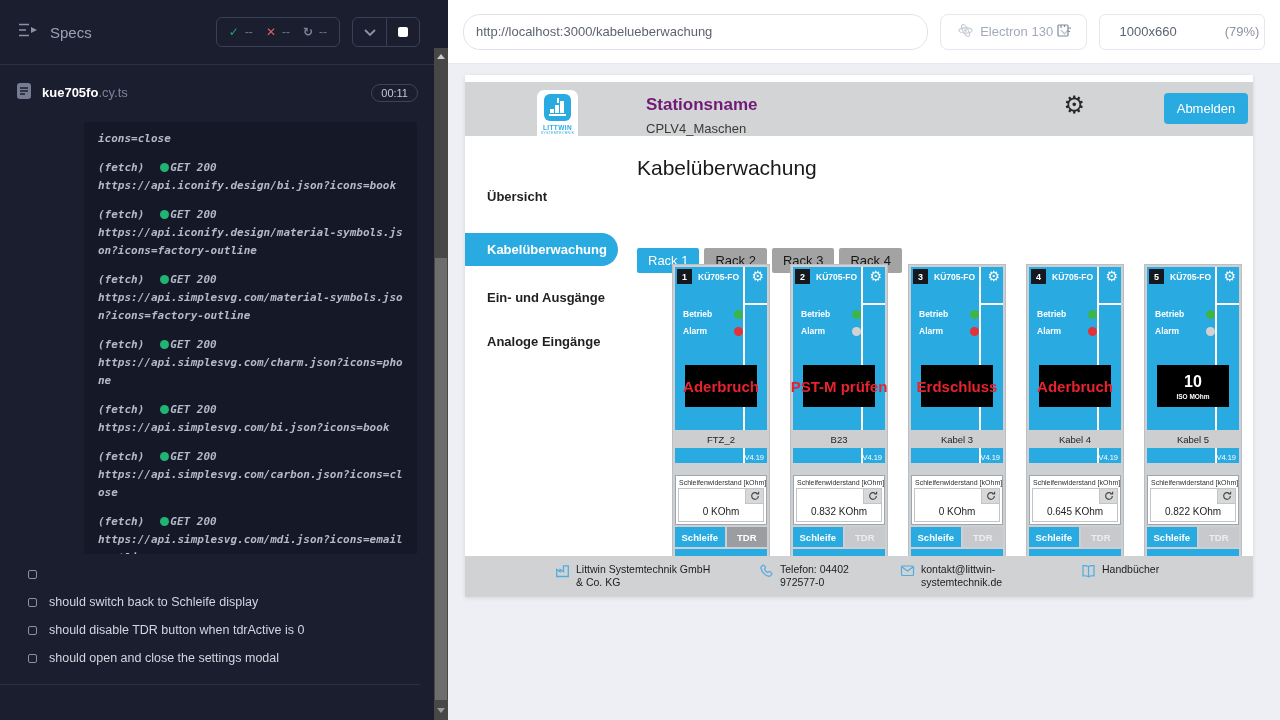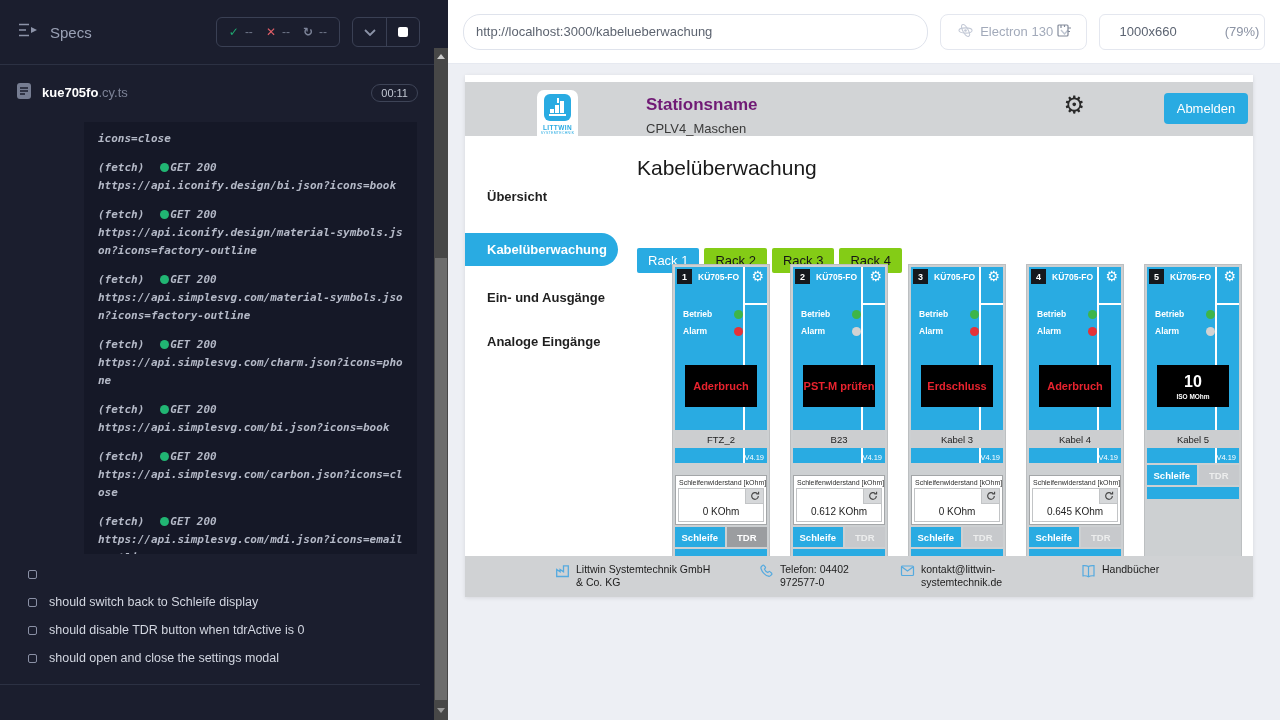--- a/index.html
+++ b/index.html
@@ -68,39 +68,39 @@
   .station-name { font-size:13px; color:#3a3a3a; margin-top:6px; }
   .header-gear { position:absolute; right:168px; top:18px; font-family:"DejaVu Sans", sans-serif; font-size:24px; line-height:24px; color:#2a2a2a; cursor:pointer; }
   .logout-btn { position:absolute; right:5px; top:18px; width:84px; height:31px; background:#29abe2; border:none; border-radius:4px; color:#fff; font-size:13px; font-family:"Liberation Sans", sans-serif; cursor:pointer; }
 
   .nav-item { position:absolute; left:0; width:153px; height:30px; display:flex; align-items:center; padding-left:22px; font-size:13px; font-weight:bold; color:#1f1f1f; cursor:pointer; }
   .nav-0 { top:106px; } .nav-1 { top:158px; height:33px; } .nav-2 { top:207px; } .nav-3 { top:251px; }
   .nav-item.active { background:#29abe2; color:#fff; border-radius:0 17px 17px 0; }
 
   .page-title { position:absolute; left:172px; top:81px; font-size:21px; color:#1a1a1a; }
   .tabs { position:absolute; left:172px; top:132px; display:flex; gap:5px;margin-top:41px; }
-  .tab { height:25px; padding:0 11px; display:flex; align-items:center; background:#84cc16; color:#161616; font-size:13px; border-radius:2px; cursor:pointer; }
+  .tab { height:25px; padding:0 11px; display:flex; align-items:center; background:#a3a3a3; color:#161616; font-size:13px; border-radius:2px; cursor:pointer; }
   .tab.active { background:#29abe2; color:#fff; }
 
   .cards { position:absolute; left:207px; top:189px; display:flex; gap:20px; }
   .card { width:98px; background:#cdd0d2; border:1px solid #bcbfc1; padding:2px 2px 0 2px; }
   .panel-top { position:relative; height:196px; background:#29abe2; }
   .v-div { position:absolute; top:0; bottom:0; right:22px; width:2px; background:#fff; }
   .h-div { position:absolute; top:36px; right:0; width:22px; height:2px; background:#fff; }
   .num-badge { position:absolute; top:2px; left:2px; width:15px; height:15px; background:#15181d; color:#fff; font-size:9px; font-weight:bold; display:flex; align-items:center; justify-content:center; }
   .card-title { position:absolute; top:5px; left:23px; color:#fff; font-size:8.5px; font-weight:bold; }
   .card-gear { position:absolute; top:2px; right:3px; color:#fff; font-family:"DejaVu Sans", sans-serif; font-size:14px; line-height:14px; cursor:pointer; }
   .leds { position:absolute; top:42px; left:8px; width:60px; }
   .led-row { display:flex; align-items:center; justify-content:space-between; margin-bottom:7px; color:#fff; font-size:8.5px; font-weight:bold; }
   .led { width:9px; height:9px; border-radius:50%; }
   .led-green { background:#3eb549; }
   .led-red { background:#e53238; }
   .led-off { background:#d2d2d2; }
   .module-display { position:absolute; top:98px; left:10px; width:72px; height:42px; background:#000; display:flex; flex-direction:column; align-items:center; justify-content:center; z-index:2; }
-  .disp-main { font-size:11px; font-weight:bold; white-space:nowrap; }
+  .disp-main { font-size:15px; font-weight:bold; white-space:nowrap; }
   .disp-error .disp-main { color:#e8232e; }
   .disp-value .disp-main { color:#fff; font-size:16px; }
   .disp-sub { color:#fff; font-size:6.5px; font-weight:bold; margin-top:2px; }
   .disp-sub:empty { display:none; }
   .cable-label { position:absolute; top:163px; left:0; right:0; height:18px; background:#ccced0; color:#1e1e1e; font-size:9.5px; display:flex; align-items:center; justify-content:center; }
   .version { position:absolute; bottom:1px; right:3px; color:#fff; font-size:7.5px; }
   .panel-meas { margin-top:12px; background:#fff; border:1px solid #a3a6a8; padding:2px; }
   .meas-label { font-size:7px; color:#2e2e2e; padding:1px 0 2px 1px; white-space:nowrap; }
   .value-box { position:relative; border:1px solid #c2c4c6; height:34px; background:#fff; }
   .refresh-btn { position:absolute; top:0; right:0; width:18px; height:15px; background:#d6d8da; border-left:1px solid #c2c4c6; border-bottom:1px solid #c2c4c6; display:flex; align-items:center; justify-content:center; cursor:pointer; }
@@ -370,21 +370,21 @@
         </div>
         <div class="panel-meas">
           <div class="meas-label">Schleifenwiderstand [kOhm]</div>
           <div class="value-box">
             <div class="refresh-btn">
                 <svg width="10" height="10" viewBox="0 0 12 12">
                   <path d="M10 6a4 4 0 1 1-1.2-2.9" fill="none" stroke="#4a4a4a" stroke-width="1.4"></path>
                   <path d="M10.3 0.8v2.7H7.6" fill="none" stroke="#4a4a4a" stroke-width="1.4"></path>
                 </svg>
               </div>
-            <div class="meas-value">0.612 KOhm</div>
+            <div class="meas-value">0.832 KOhm</div>
           </div>
         </div>
         <div class="btn-row">
           <div class="btn-schleife">Schleife</div>
           <div class="btn-tdr tdr-off">TDR</div>
         </div>
         <div class="bottom-strip"></div>
       </div>
 
       <div class="card">
@@ -490,20 +490,32 @@
                 <span class="led led-off"></span>
               </div>
           </div>
           <div class="module-display disp-value">
             <div class="disp-main">10</div>
             <div class="disp-sub">ISO MOhm</div>
           </div>
           <div class="cable-label">Kabel 5</div>
           <div class="version">V4.19</div>
         </div>
+        <div class="panel-meas">
+          <div class="meas-label">Schleifenwiderstand [kOhm]</div>
+          <div class="value-box">
+            <div class="refresh-btn">
+                <svg width="10" height="10" viewBox="0 0 12 12">
+                  <path d="M10 6a4 4 0 1 1-1.2-2.9" fill="none" stroke="#4a4a4a" stroke-width="1.4"></path>
+                  <path d="M10.3 0.8v2.7H7.6" fill="none" stroke="#4a4a4a" stroke-width="1.4"></path>
+                </svg>
+              </div>
+            <div class="meas-value">0.822 KOhm</div>
+          </div>
+        </div>
         <div class="btn-row">
           <div class="btn-schleife">Schleife</div>
           <div class="btn-tdr tdr-off">TDR</div>
         </div>
         <div class="bottom-strip"></div>
       </div>
     </div>
 
     <div class="app-footer">
       <div class="f-item f-0">

